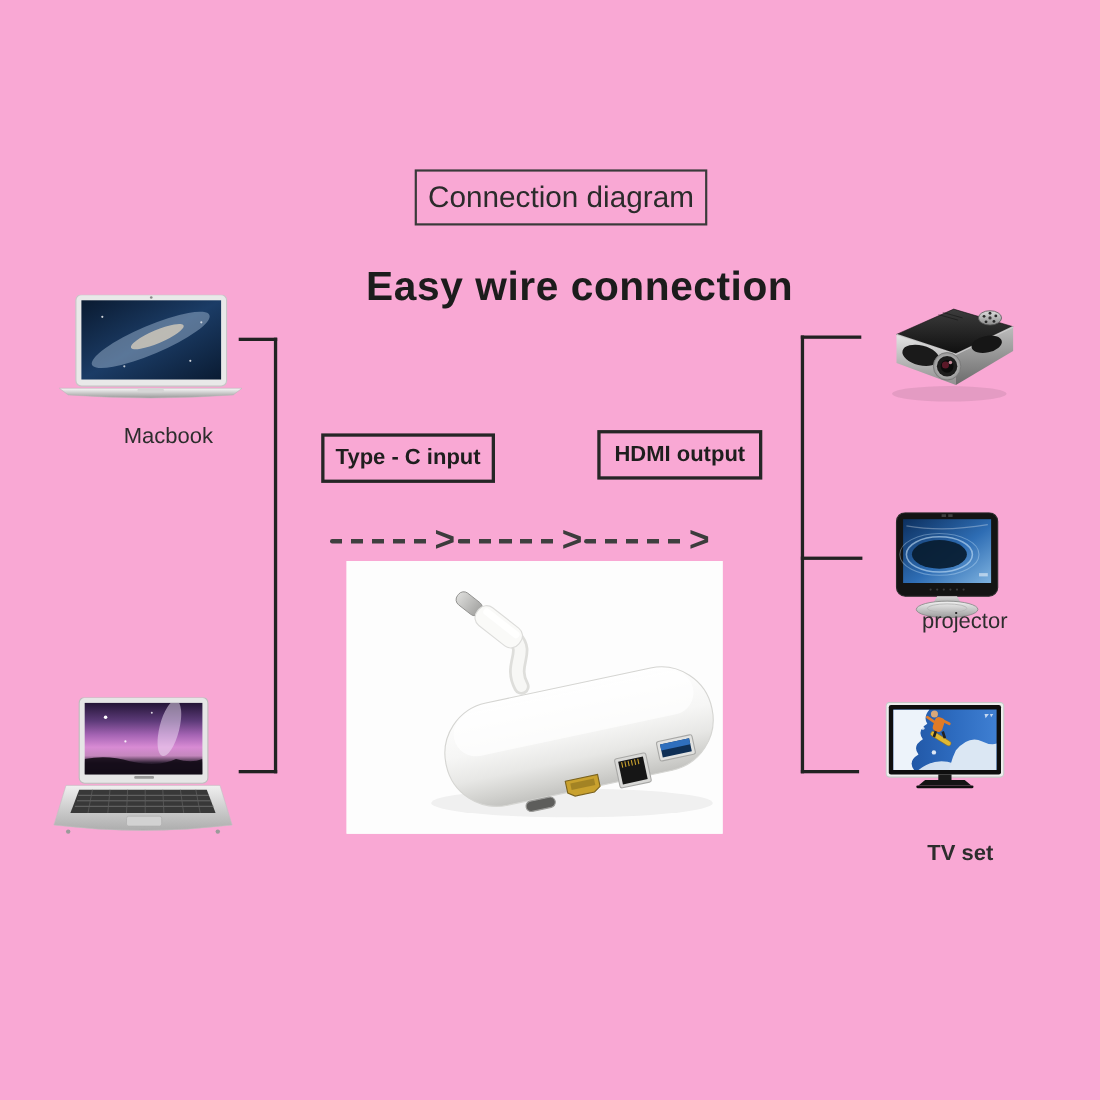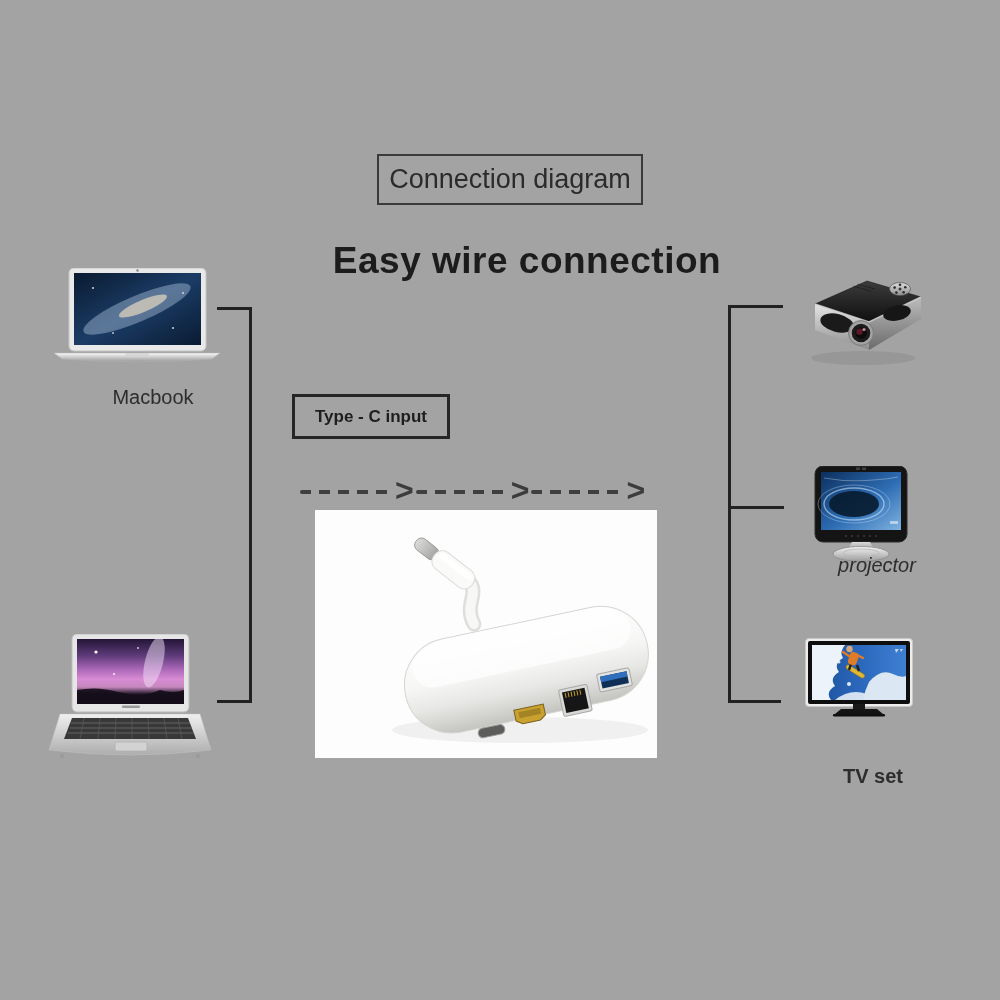--- a/index.html
+++ b/index.html
@@ -1,32 +1,32 @@
 <!DOCTYPE html>
 <html><head>
 <meta charset="utf-8">
 <style>
   html,body{margin:0;padding:0;}
   body{font-family:"Liberation Sans",sans-serif;background:#fff;}
-  #stage{position:relative;width:1000px;height:1000px;background:#a3a3a3;overflow:hidden;color:#2d2d2d;}
+  #stage{position:relative;width:1000px;height:1000px;background:#f9a8d4;overflow:hidden;color:#2d2d2d;}
   .abs{position:absolute;}
 
   
   .title-box{left:377px;top:154px;width:266px;height:51px;border:2px solid #3a3a3a;
     box-sizing:border-box;display:flex;align-items:center;justify-content:center;
     font-size:27px;color:#2b2b2b;}
   .heading{left:527px;top:240px;transform:translateX(-50%);font-size:37px;font-weight:700;
     color:#1c1c1c;white-space:nowrap;letter-spacing:.5px;}
 
   
   .line{background:#222;}
 
   
   .flow-box{border:3px solid #262626;box-sizing:border-box;display:flex;align-items:center;
-    justify-content:center;font-size:17px;font-weight:700;color:#1e1e1e;white-space:nowrap;}
+    justify-content:center;font-size:20px;font-weight:700;color:#1e1e1e;white-space:nowrap;}
   .typec-box{left:292px;top:394px;width:158px;height:45px;}
   .hdmi-box{left:543px;top:391px;width:150px;height:45px;}
 
   
   .arrow-row{left:300px;top:477px;width:372px;height:30px;display:flex;align-items:center;}
   .arrow-seg{display:flex;align-items:center;}
   .dash{width:94px;height:4px;border-radius:2px;
     background:repeating-linear-gradient(90deg,#3f3f3f 0 11px,transparent 11px 19px);}
   .ahead{font-size:32px;font-weight:700;color:#3c3c3c;line-height:1;margin:0 2px 4px 1px;}
 
@@ -50,20 +50,23 @@
   <div class="abs line" style="left:217px;top:307px;width:35px;height:3px;"></div>
   <div class="abs line" style="left:217px;top:700px;width:35px;height:3px;"></div>
 
   <div class="abs line" style="left:728px;top:305px;width:3px;height:398px;"></div>
   <div class="abs line" style="left:728px;top:305px;width:55px;height:3px;"></div>
   <div class="abs line" style="left:728px;top:506px;width:56px;height:3px;"></div>
   <div class="abs line" style="left:728px;top:700px;width:53px;height:3px;"></div>
 
   <div class="abs flow-box typec-box">
     <span>Type - C input</span>
+  </div>
+  <div class="abs flow-box hdmi-box">
+    <span>HDMI output</span>
   </div>
 
   <div class="abs arrow-row">
     <span class="arrow-seg">
       <span class="dash"></span>
       <span class="ahead">&gt;</span>
     </span>
     <span class="arrow-seg">
       <span class="dash"></span>
       <span class="ahead">&gt;</span>
@@ -216,21 +219,21 @@
     <circle cx="34" cy="70" r="1" fill="#3c3c3c"></circle>
       <circle cx="40" cy="70" r="1" fill="#3c3c3c"></circle>
     <circle cx="46" cy="70" r="1" fill="#3c3c3c"></circle>
       <circle cx="52" cy="70" r="1" fill="#3c3c3c"></circle>
     <circle cx="58" cy="70" r="1" fill="#3c3c3c"></circle>
       <circle cx="64" cy="70" r="1" fill="#3c3c3c"></circle>
     <polygon points="40,76 58,76 62,83 36,83" fill="url(#monNeck)"></polygon>
     <ellipse cx="49" cy="88" rx="28" ry="7.5" fill="url(#monBase)" stroke="#8b8b8b" stroke-width="0.8"></ellipse>
     <ellipse cx="49" cy="87" rx="18" ry="4" fill="none" stroke="#b5b5b5" stroke-width="0.8"></ellipse>
   </svg>
-  <div class="abs dev-label" style="left:797px;top:554px;font-style:italic;">projector</div>
+  <div class="abs dev-label" style="left:797px;top:554px;">projector</div>
 
   <svg class="abs" style="left:805px;top:638px;" width="110" height="80" viewBox="0 0 110 80">
     <defs>
       <linearGradient id="tvScr" x1="0" y1="0" x2="1" y2="0">
         <stop offset="0" stop-color="#1c4f9c"></stop>
           <stop offset="0.6" stop-color="#2e6cc0"></stop>
           <stop offset="1" stop-color="#3f7fd2"></stop>
       </linearGradient>
       <clipPath id="tvClip">
           <rect x="7" y="7" width="94" height="55"></rect>

